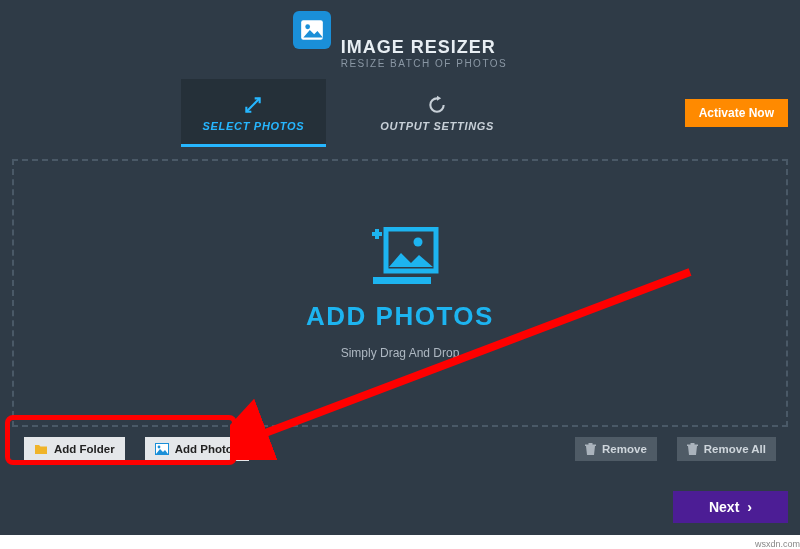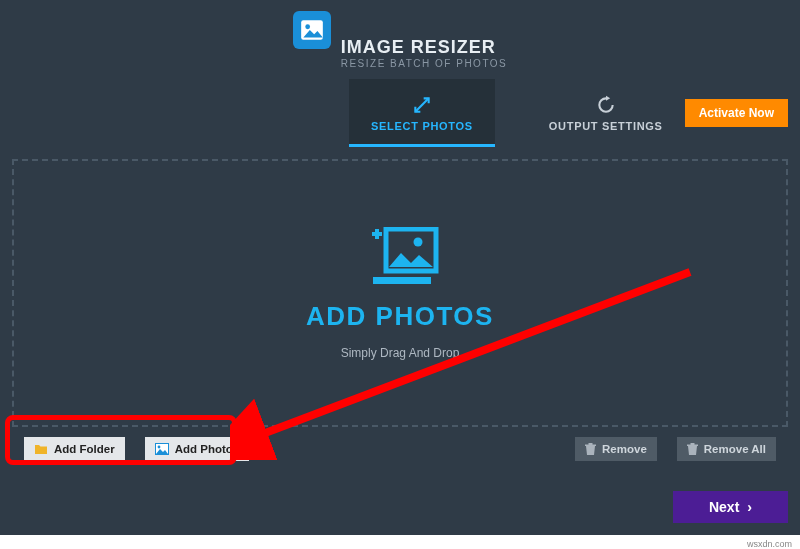--- a/index.html
+++ b/index.html
@@ -7,40 +7,40 @@
 .app { width: 800px; height: 535px; background: #2f3b47; display: flex; flex-direction: column; }
 .titlebar { height: 28px; display: flex; align-items: center; justify-content: flex-end; padding: 0 8px; gap: 14px; }
 .titlebar .help { color: #c8d0d8; font-size: 11px; cursor: pointer; display: flex; align-items: center; gap: 3px; }
 .titlebar .winbtn { color: #c8d0d8; font-size: 14px; cursor: pointer; width: 16px; text-align: center; line-height: 1; }
 .branding { display: flex; align-items: center; justify-content: center; gap: 10px; margin-top: -10px; padding-bottom: 10px; }
 .logo-box { width: 38px; height: 38px; background: #1a8fd8; border-radius: 6px; display: flex; align-items: center; justify-content: center; }
 .brand-text { display: flex; flex-direction: column; }
 .brand-title { color: #e8eef3; font-size: 18px; font-weight: 600; letter-spacing: 1px; margin-top: 47px; }
 .brand-sub { color: #8a97a4; font-size: 10px; letter-spacing: 1.5px; }
 .tabs-row { display: flex; align-items: stretch; padding: 0 12px; height: 68px; }
-.tabs { display: flex; flex: 1; justify-content: flex-end; gap: 32px; }
+.tabs { display: flex; flex: 1; justify-content: center; gap: 32px; font-style: italic; }
 .tab { display: flex; flex-direction: column; align-items: center; justify-content: center; color: #c8d0d8; font-size: 11px; font-weight: 600; letter-spacing: 0.7px; padding: 0 22px; cursor: pointer; position: relative; }
 .tab .ticon { height: 22px; display: flex; align-items: center; justify-content: center; margin-bottom: 4px; }
 .tab.active { background: #253039; color: #26b6ff; }
 .tab.active::after { content: ""; position: absolute; left: 0; right: 0; bottom: 0; height: 3px; background: #26b6ff; }
 .activate { align-self: center; background: #ff8a00; color: #fff; font-size: 12px; font-weight: 600; padding: 7px 14px; cursor: pointer; border: none; }
 .content { flex: 1; padding: 12px; display: flex; flex-direction: column; }
 .drop { flex: 1; border: 2px dashed #4a5967; display: flex; flex-direction: column; align-items: center; justify-content: center; }
 .add-title { color: #1db4f0; font-size: 26px; font-weight: 700; letter-spacing: 1.5px; margin-top: 12px; }
 .add-sub { color: #aeb8c2; font-size: 12px; margin-top: 14px; }
 .toolbar { display: flex; align-items: center; padding: 10px 12px 0; gap: 20px; }
 .toolbar .spacer { flex: 1; }
 .btn { display: inline-flex; align-items: center; gap: 6px; font-size: 11.5px; font-weight: 600; padding: 6px 10px; cursor: pointer; border: none; }
 .btn.light { background: #e4e7ea; color: #222; }
 .btn.dark { background: #4f5b66; color: #cfd6dc; }
 .footer { display: flex; justify-content: flex-end; padding: 18px 12px 12px; }
 .next { background: #4c1d95; color: #fff; font-size: 14px; font-weight: 600; padding: 8px 36px; border: none; cursor: pointer; display: flex; align-items: center; gap: 8px; }
 .highlight { position: absolute; left: 5px; top: 415px; width: 232px; height: 50px; border: 5px solid #f00; border-radius: 8px; pointer-events: none; z-index: 10; }
 .arrow { position: absolute; left: 230px; top: 260px; width: 480px; height: 200px; pointer-events: none; z-index: 10; }
-.watermark { position: absolute; right: 8px; bottom: 0; font-size: 9px; color: #888; }
+.watermark { position: absolute; right: 0; bottom: 0; font-size: 9px; color: #888; }
 </style>
 </head>
 <body>
 
 <div class="app">
 
 
   <div class="branding">
     <div class="logo-box">
       <svg width="26" height="26" viewBox="0 0 24 24">

